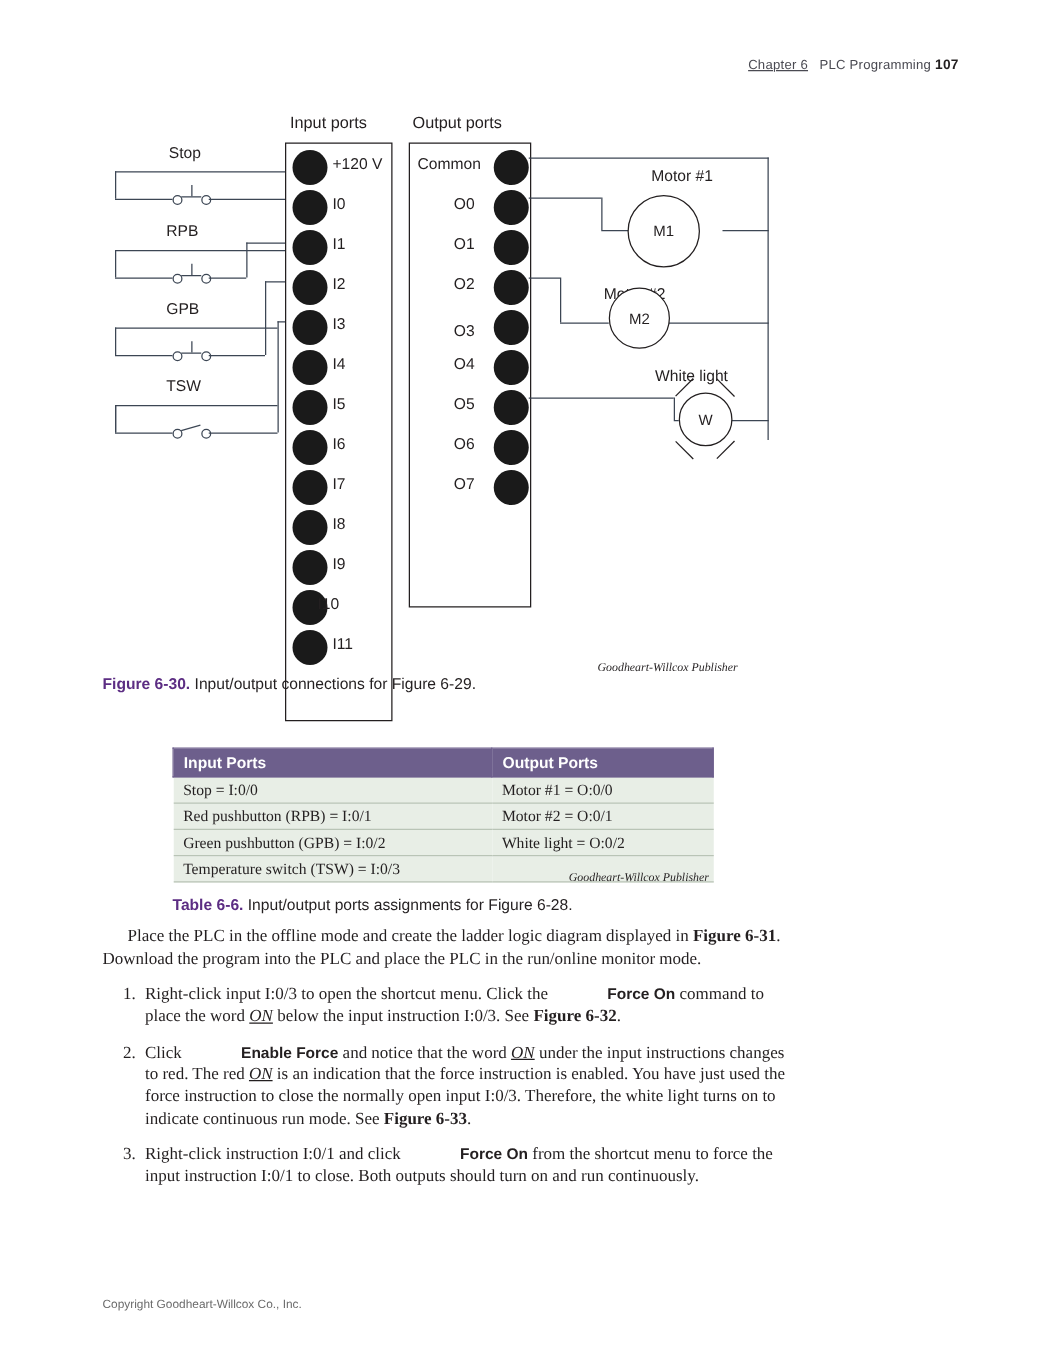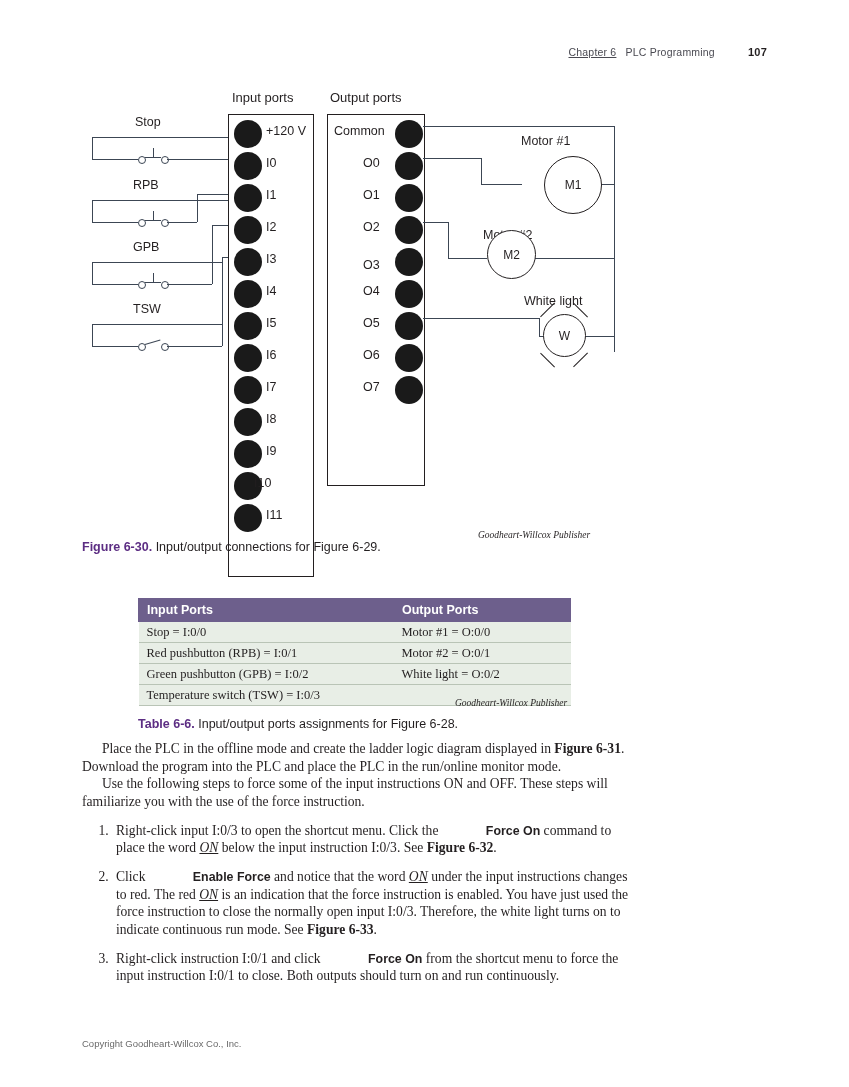--- a/index.html
+++ b/index.html
@@ -19,21 +19,21 @@
   
   .page-header {
     position: absolute;
     top: 46px;
     right: 82px;
     font-size: 10.5px;
     color: #4a4a52;
     letter-spacing: 0.2px;
   }
   .page-header .chapter-label { margin-right: 6px; text-decoration: underline; }
-  .page-header .chapter-title { margin-right: 30px; }
+  .page-header .chapter-title { }
   .page-header .page-number {
     font-weight: bold;
     color: #231f20;
     font-size: 11px;
   }
 
   
   .figure-area {
     position: absolute;
     left: 0;
@@ -366,21 +366,21 @@
   <div class="terminal" style="left:395px; top:294px;"></div>
 
   <div class="wire v wire-dark" style="left:614px; top:44px; height:226px;"></div>
   <div class="wire h wire-dark" style="left:423px; top:44px; width:192px;"></div>
 
   <div class="wire h wire-dark" style="left:423px; top:76px; width:58px;"></div>
   <div class="wire v wire-dark" style="left:481px; top:76px; height:26px;"></div>
   <div class="wire h wire-dark" style="left:481px; top:102px; width:41px;"></div>
   <div class="wire h wire-dark" style="left:578px; top:102px; width:37px;"></div>
   <div class="lbl" style="left:521px; top:52px;">Motor #1</div>
-  <div class="device-circle" style="left:544px; top:74px; width:56px; height:56px;">M1</div>
+  <div class="device-circle" style="left:502px; top:74px; width:56px; height:56px;">M1</div>
 
   <div class="wire h wire-dark" style="left:423px; top:140px; width:25px;"></div>
   <div class="wire v wire-dark" style="left:448px; top:140px; height:36px;"></div>
   <div class="wire h wire-dark" style="left:448px; top:176px; width:39px;"></div>
   <div class="wire h wire-dark" style="left:534px; top:176px; width:81px;"></div>
   <div class="lbl" style="left:483px; top:146px;">Motor #2</div>
   <div class="device-circle" style="left:487px; top:148px; width:47px; height:47px;">M2</div>
 
   <div class="wire h wire-dark" style="left:423px; top:236px; width:116px;"></div>
   <div class="wire v wire-dark" style="left:539px; top:236px; height:18px;"></div>
@@ -431,21 +431,20 @@
 
 <div class="tbl-credit">Goodheart-Willcox Publisher</div>
 
 <div class="tbl-caption">
   <b>Table 6-6.</b><span> Input/output ports assignments for Figure 6-28.</span>
 </div>
 
 <div class="body-text">
   <p class="indent"><span>Place the PLC in the offline mode and create the ladder logic diagram displayed in </span><span class="bold-serif">Figure 6-31</span><span>. Download the program into the PLC and place the PLC in the run/online monitor mode.</span></p>
 
-  <p class="indent">Use the following steps to force some of the input instructions ON and OFF. These steps will familiarize you with the use of the force instruction.</p>
 
   <ol class="steps">
     <li>
       <span>Right-click input I:0/3 to open the shortcut menu. Click the </span><span class="ui-bold">Force On</span><span> command to place the word </span><span class="ital">ON</span><span> below the input instruction I:0/3. See </span><span class="bold-serif">Figure 6-32</span><span>.</span>
     </li>
     <li>
       <span>Click </span><span class="ui-bold">Enable Force</span><span> and notice that the word </span><span class="ital">ON</span><span> under the input instructions changes to red. The red </span><span class="ital">ON</span><span> is an indication that the force instruction is enabled. You have just used the force instruction to close the normally open input I:0/3. Therefore, the white light turns on to indicate continuous run mode. See </span><span class="bold-serif">Figure 6-33</span><span>.</span>
     </li>
     <li>
       <span>Right-click instruction I:0/1 and click </span><span class="ui-bold">Force On</span><span> from the shortcut menu to force the input instruction I:0/1 to close. Both outputs should turn on and run continuously.</span>

